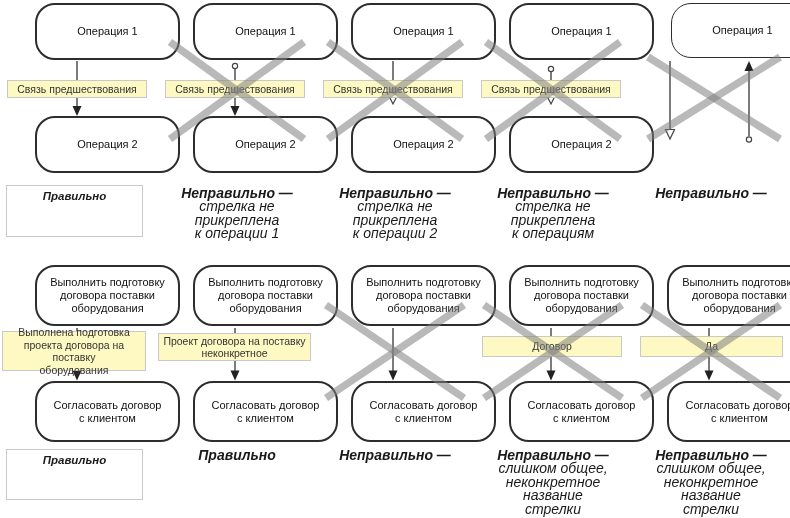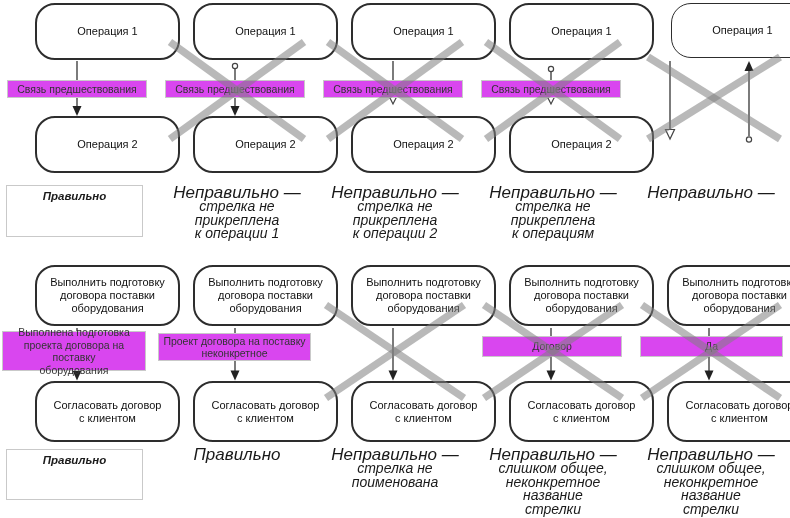--- a/index.html
+++ b/index.html
@@ -8,25 +8,25 @@
   .panel{position:absolute;width:158px;}
   .panel.r1{top:0;height:268px;}
   .panel.r2{top:252px;height:250px;}
   .layer{position:absolute;left:0;top:0;}
   .arrows{z-index:1;}
   .cross{z-index:6;}
   .opbox{position:absolute;left:4px;width:141px;border:2.5px solid #2d2d2d;border-radius:20px;
          background:#fff;display:flex;align-items:center;justify-content:center;text-align:center;
          font-weight:400;font-size:11px;line-height:13px;color:#111;white-space:pre-line;z-index:2;margin-left:31px;}
   .opbox.thin{border-width:1.5px;left:8px;}
-  .albl{position:absolute;border:1px solid #c9c9c9;background:#d946ef;color:#333;
+  .albl{position:absolute;border:1px solid #c9c9c9;background:#fef9c3;color:#333;
         display:flex;align-items:center;justify-content:center;text-align:center;
         font-size:10.5px;line-height:12.5px;white-space:pre-line;z-index:3;}
   .caption{position:absolute;left:0;width:158px;text-align:center;font-style:italic;z-index:2;}
-  .caption .ct{display:block;font-weight:400;font-size:17px;line-height:14px;}
+  .caption .ct{display:block;font-weight:700;font-size:14px;line-height:14px;}
   .caption .cb{display:block;font-size:14px;line-height:13.5px;white-space:pre-line;}
   .capbox{position:absolute;left:6px;width:135px;border:1px solid #c9c9c9;background:#fff;z-index:2;
           text-align:center;font-style:italic;}
   .capbox .ct{display:block;font-weight:700;font-size:11.5px;line-height:14px;padding-top:3px;}
   .al{stroke:#444;stroke-width:1.4;}
   .ah{fill:#222;}
   .hh{fill:#fff;stroke:#444;stroke-width:1.2;}
   .ac{fill:#fff;stroke:#444;stroke-width:1.2;}
   .xl{stroke:rgba(128,128,128,0.55);stroke-width:7.5;stroke-linecap:butt;}
 </style>
@@ -165,21 +165,20 @@
       <line class="al" x1="77" y1="76" x2="77" y2="119"></line>
       <path class="ah" d="M77 128.5 L72.5 118.5 L81.5 118.5 Z"></path>
     </svg>
     <div class="opbox" style="top:13px;height:57px">Выполнить подготовку
 договора поставки
 оборудования</div>
     <div class="opbox" style="top:129px;height:57px">Согласовать договор
 с клиентом</div>
     <div class="caption" style="top:196px">
       <span class="ct">Неправильно —</span>
-      <span class="cb">стрелка не поименована</span>
     </div>
     <svg class="layer cross" width="158" height="250">
       <line class="xl" x1="10" y1="53" x2="148" y2="146"></line>
         <line class="xl" x1="148" y1="53" x2="10" y2="146"></line>
     </svg>
   </div>
 
   <div class="panel r2" style="left:474px">
     <svg class="layer arrows" width="158" height="250">
       <line class="al" x1="77" y1="76" x2="77" y2="119"></line>

